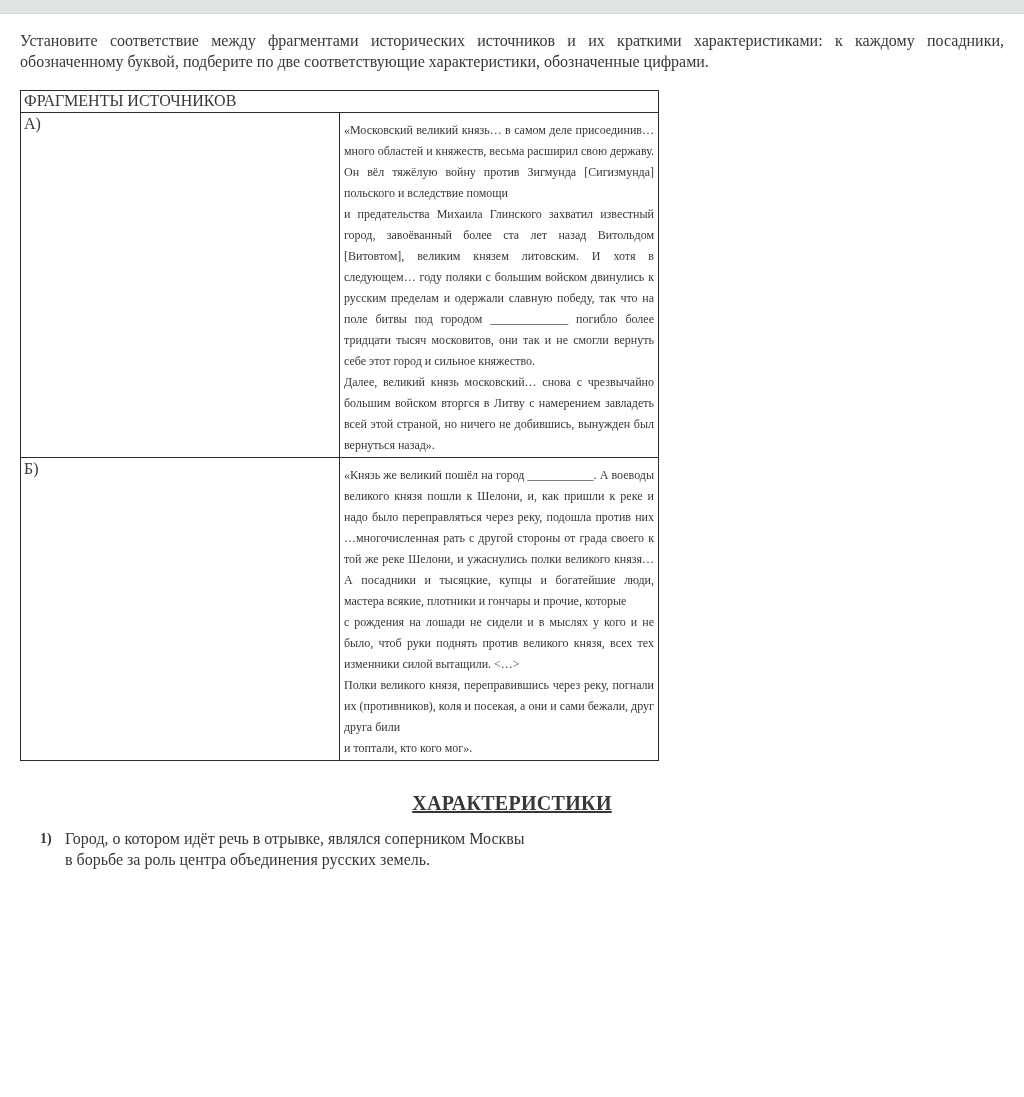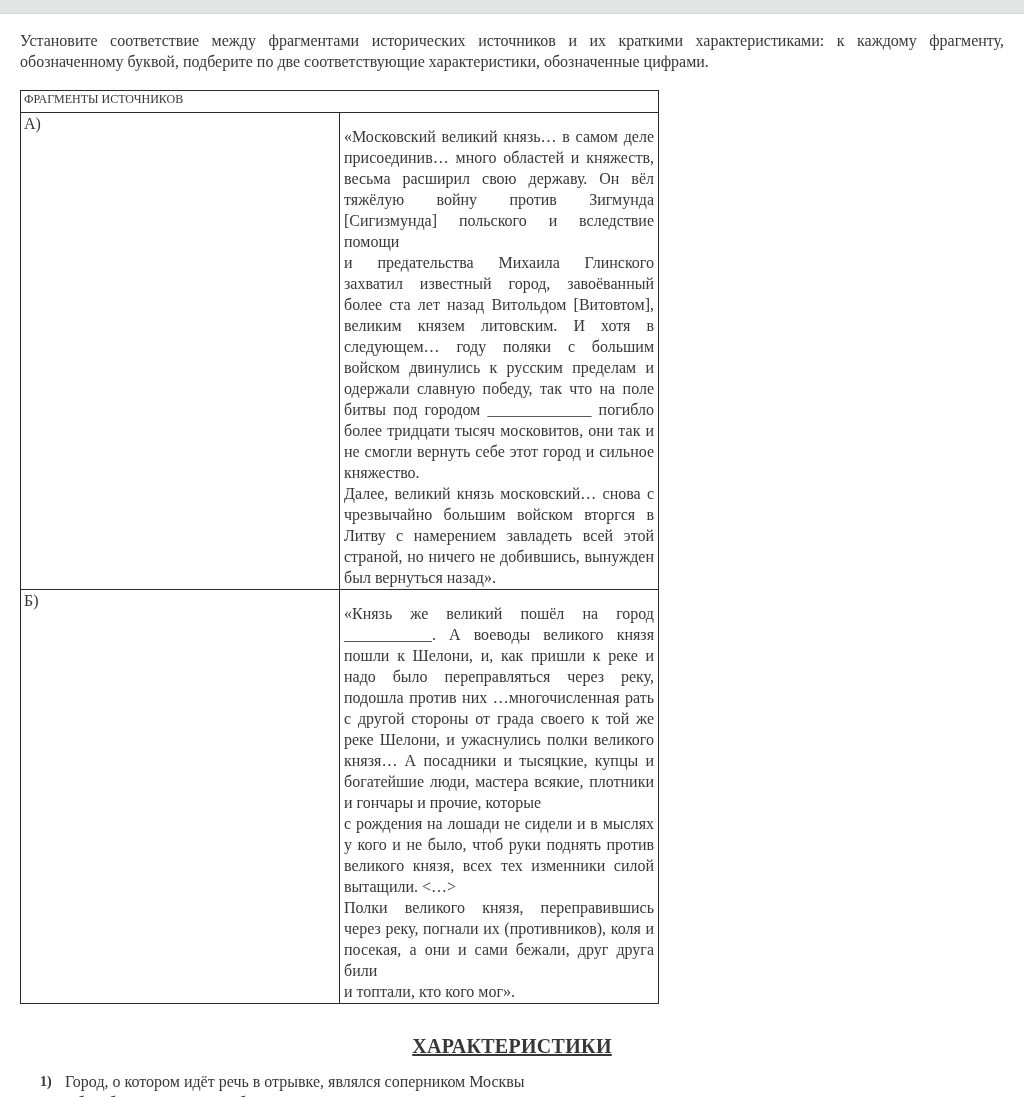--- a/index.html
+++ b/index.html
@@ -8,41 +8,41 @@
     font-family:"Liberation Serif","DejaVu Serif",serif;color:#373737;
     position:relative;
   }
   .top-strip{height:13px;background:#e0e4e5;border-bottom:1px solid #d3d8d9;}
   .content{padding:0 20px;}
   .form-title{font-size:16px;font-weight:bold;margin:16px 0 0 0;}
   .instruction{font-size:16px;line-height:20.5px;text-align:justify;margin-top:17px;}
   
   table.fragments{border-collapse:collapse;margin-top:18px;width:639px;table-layout:fixed;}
   table.fragments th, table.fragments td{border:1px solid #2b2b2b;vertical-align:top;}
-  th.frag-header{font-weight:normal;font-size:12px;text-align:left;padding:1px 3px;height:19px;}
+  th.frag-header{font-weight:normal;font-size:16px;text-align:left;padding:1px 3px;height:19px;}
   td.letter-cell{width:30px;padding:2px 3px;font-size:16px;}
-  td.text-cell{padding:13px 4px 1px 4px;font-size:16px;line-height:21px;text-align:justify;white-space:pre-line;}
+  td.text-cell{padding:7px 4px 1px 4px;font-size:12px;line-height:21px;text-align:justify;white-space:pre-line;}
   tr.row-a{height:276px;}
   tr.row-b{height:233px;}
   
   .char-heading{margin-top:31px;text-align:center;font-weight:bold;font-size:20px;text-decoration:underline;letter-spacing:.3px;}
   .char-list{margin-top:14px;}
   .char-item{display:flex;margin:0 0 9px 20px;}
   .char-num{font-weight:bold;font-size:14px;width:25px;flex:0 0 25px;padding-top:2px;}
   .char-text{flex:1;font-size:16px;line-height:20.5px;text-align:justify;white-space:pre-line;}
 </style>
 </head>
 <body>
 
 <div class="top-strip"></div>
 
 <div class="content">
 
 
-  <div class="instruction">Установите соответствие между фрагментами исторических источников и их краткими характеристиками: к каждому фрагменту, обозначенному буквой, подберите по две соответствующие характеристики, обозначенные цифрами.</div>
+  <div class="instruction">Установите соответствие между фрагментами исторических источников и их краткими характеристиками: к каждому посадники, обозначенному буквой, подберите по две соответствующие характеристики, обозначенные цифрами.</div>
 
   <table class="fragments">
     <tbody>
         <tr>
       <th class="frag-header" colspan="2">ФРАГМЕНТЫ ИСТОЧНИКОВ</th>
     </tr>
     <tr class="row-a">
       <td class="letter-cell">А)</td>
       <td class="text-cell">«Московский великий князь… в самом деле присоединив… много областей и княжеств, весьма расширил свою державу. Он вёл тяжёлую войну против Зигмунда [Сигизмунда] польского и вследствие помощи
 и предательства Михаила Глинского захватил известный город, завоёванный более ста лет назад Витольдом [Витовтом], великим князем литовским. И хотя в следующем… году поляки с большим войском двинулись к русским пределам и одержали славную победу, так что на поле битвы под городом _____________ погибло более тридцати тысяч московитов, они так и не смогли вернуть себе этот город и сильное княжество.

